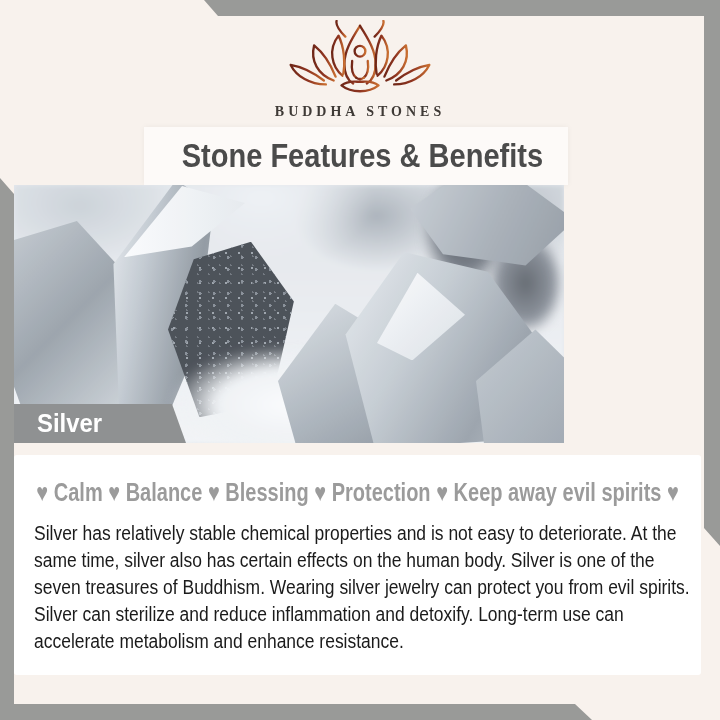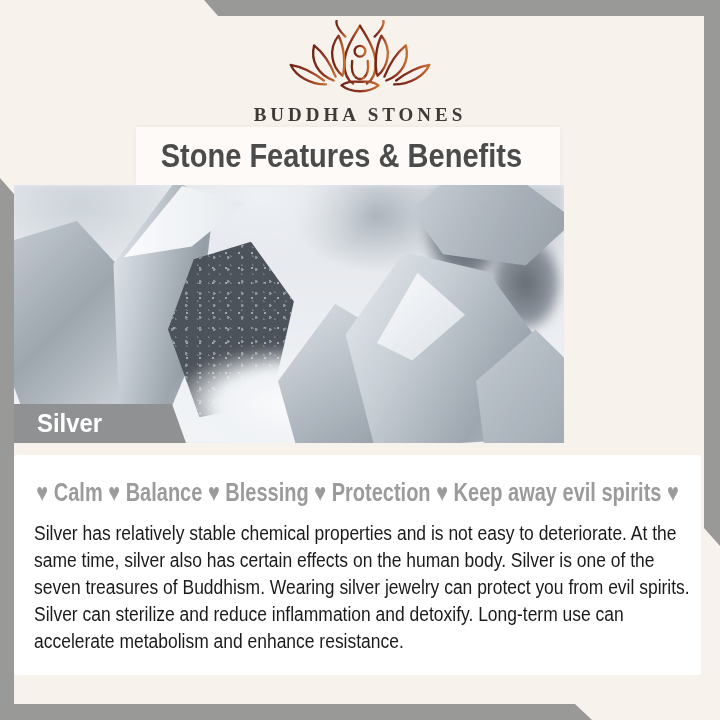--- a/index.html
+++ b/index.html
@@ -7,26 +7,26 @@
   .page{position:relative;width:720px;height:720px;background:#f8f2ed;overflow:hidden;}
 
   
   .ribbon{position:absolute;inset:0;background:#999a98;}
   .ribbon-tr{clip-path:polygon(204px 0,720px 0,720px 546px,704px 528px,704px 16px,218px 16px);}
   .ribbon-bl{clip-path:polygon(0 178px,14px 194px,14px 704px,575px 704px,592px 720px,0 720px);}
 
   
   .brand{position:absolute;top:0;left:0;width:720px;text-align:center;}
   .logo{display:block;margin:20px auto 0;}
-  .brand-name{margin-top:2px;font-family:"Liberation Serif", serif;font-size:19px;font-weight:600;
+  .brand-name{margin-top:2px;font-family:"Liberation Serif", serif;font-size:14px;font-weight:600;
               letter-spacing:4px;color:#3f3a36;}
 
   
-  .banner{position:absolute;left:136px;top:127px;width:424px;height:58px;background:#fdfaf8;
-          display:flex;align-items:center;justify-content:flex-start;box-shadow:0 0 6px rgba(0,0,0,0.05);}
+  .banner{position:absolute;left:144px;top:127px;width:424px;height:58px;background:#fdfaf8;
+          display:flex;align-items:center;justify-content:flex-end;box-shadow:0 0 6px rgba(0,0,0,0.05);}
   .banner-text{font-size:33px;font-weight:bold;color:#4b4b4b;white-space:nowrap;
                transform:scaleX(0.88);transform-origin:center;}
 
   
   .photo{position:absolute;left:14px;top:185px;width:550px;height:258px;overflow:hidden;background:#e8ebee;}
   .ph{position:absolute;}
   .ph-bg{inset:0;background:
       radial-gradient(140px 90px at 12% 8%, #cdd3d8 0%, rgba(205,211,216,0) 70%),
       radial-gradient(160px 100px at 45% 5%, #f2f4f6 0%, rgba(242,244,246,0) 70%),
       radial-gradient(120px 80px at 66% 12%, #aab1b8 0%, rgba(170,177,184,0) 70%),

